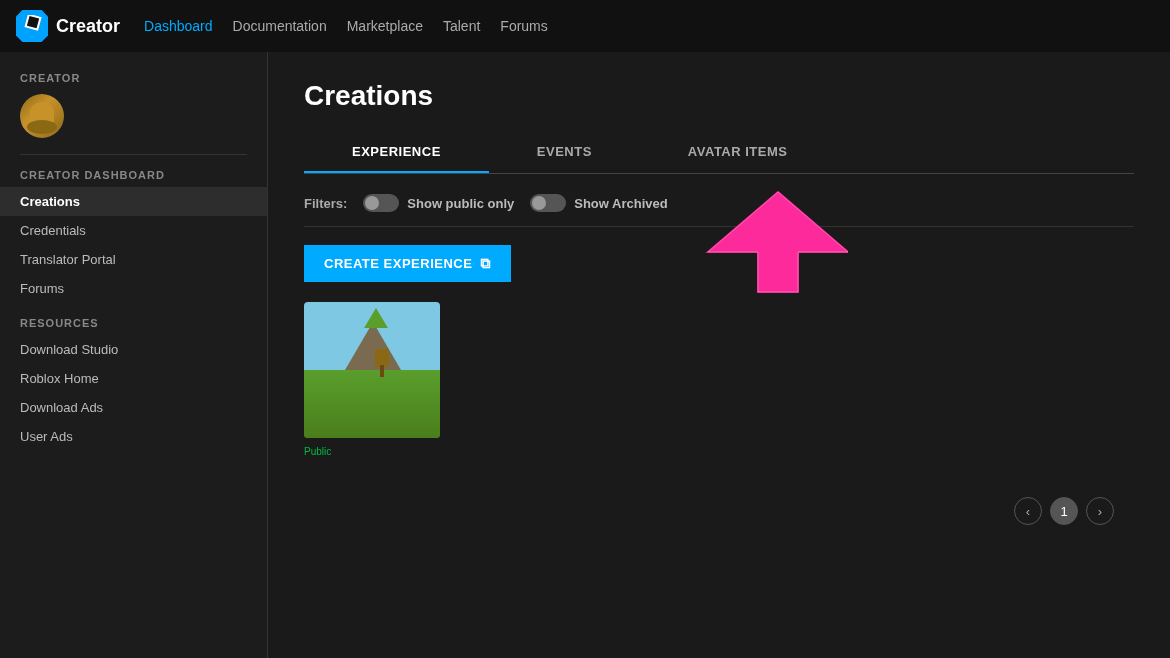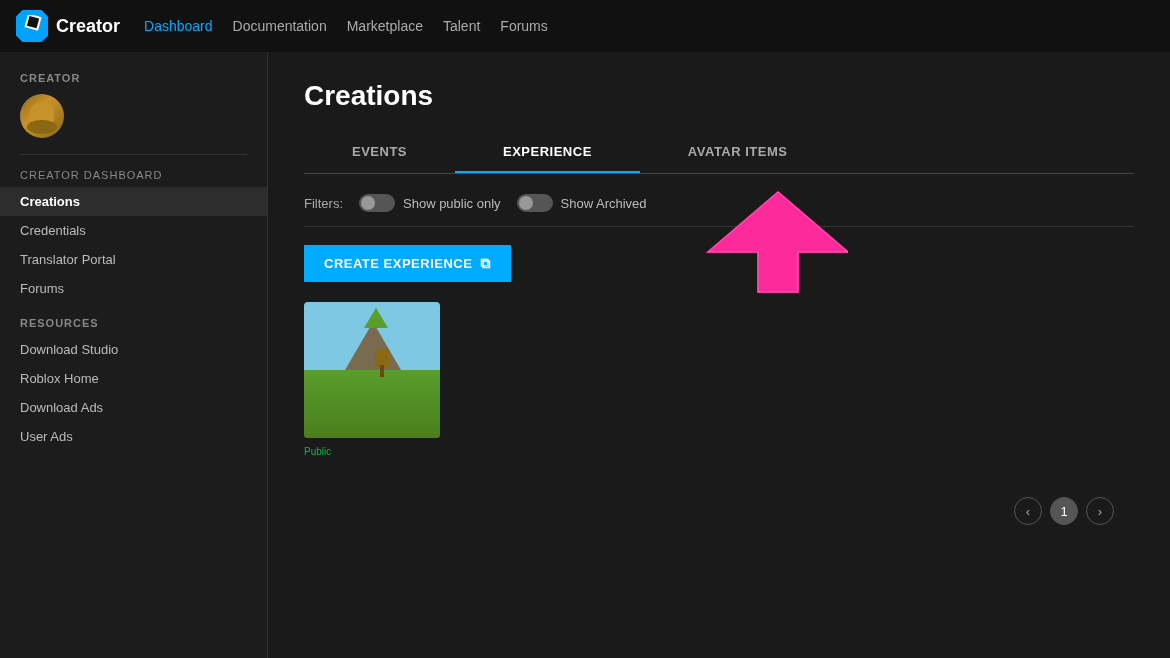--- a/index.html
+++ b/index.html
@@ -121,21 +121,21 @@
       position: absolute;
       bottom: 4px;
     }
     .sidebar-divider {
       border: none;
       border-top: 1px solid #333;
       margin: 10px 20px 14px;
     }
     .sidebar-section-label {
       font-size: 11px;
-      font-weight: 400;
+      font-weight: 700;
       color: #888;
       letter-spacing: 1px;
       padding: 0 20px;
       margin-bottom: 6px;
       text-transform: uppercase;
     }
     .sidebar-item {
       display: block;
       padding: 7px 20px;
       font-size: 13px;
@@ -193,20 +193,21 @@
     }
 
     
     .filters-row {
       display: flex;
       align-items: center;
       gap: 16px;
       margin-bottom: 18px;
       padding-bottom: 14px;
       border-bottom: 1px solid #333;
+      font-weight: bold;
     }
     .filters-label {
       font-size: 13px;
       color: #aaa;
     }
     .filter-group {
       display: flex;
       align-items: center;
       gap: 8px;
     }
@@ -415,22 +416,22 @@
     <a class="sidebar-item">Roblox Home</a>
     <a class="sidebar-item">Download Ads</a>
     <a class="sidebar-item">User Ads</a>
   </aside>
 
   <main class="main main-relative">
     <h1 class="page-title">Creations</h1>
 
     
     <div class="tabs">
+      <div class="tab active">EXPERIENCE</div>
       <div class="tab">EVENTS</div>
-      <div class="tab active">EXPERIENCE</div>
       <div class="tab">AVATAR ITEMS</div>
     </div>
 
     
     <div class="filters-row">
       <span class="filters-label">Filters:</span>
       <div class="filter-group">
         <div class="toggle">
           <div class="toggle-knob"></div>
         </div>

